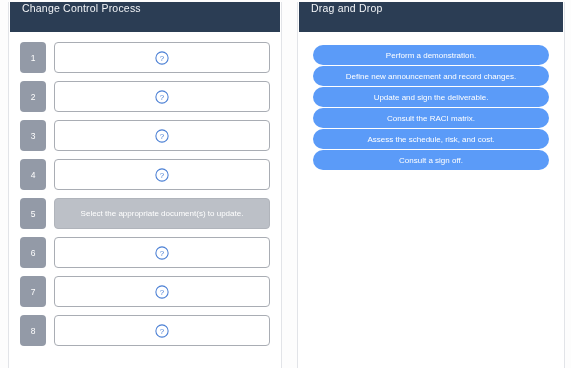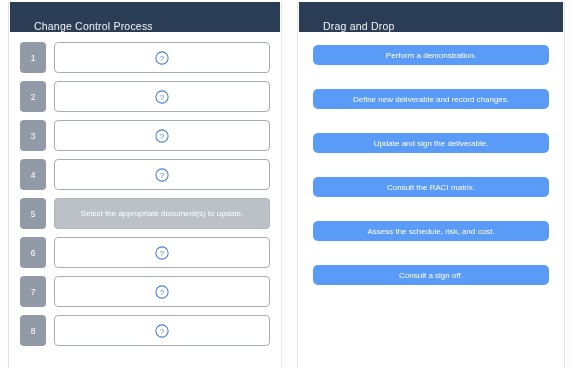--- a/index.html
+++ b/index.html
@@ -48,22 +48,22 @@
     border-top: none;
   }
 
   .card-header {
     background: #2b3d54;
     color: #f2f4f7;
     font-size: 10.5px;
     letter-spacing: .2px;
     height: 30px;
     display: flex;
-    align-items: flex-end;
-    padding: 0 24px;
+    align-items: flex-start;
+    padding: 0 12px;
     box-sizing: border-box;
     margin: 0 1px;
   }
 
   .card-body {
     padding: 10px 11px 0 11px;
     box-sizing: border-box;
   }
 
   
@@ -109,28 +109,28 @@
   .q-icon {
     width: 14px;
     height: 14px;
     display: block;
   }
 
   
   .drag-item {
     background: #5b9bf8;
     color: #ffffff;
-    border-radius: 5px;
+    border-radius: 13px;
     height: 20px;
     display: flex;
     align-items: center;
     justify-content: center;
     font-size: 8px;
     text-align: center;
-    margin-bottom: 24px;
+    margin-bottom: 1px;
     padding: 0 8px;
     box-sizing: border-box;
   }
   .right-body {
     padding: 13px 15px 0 15px;
   }
 </style>
 </head>
 <body>
 
@@ -210,21 +210,21 @@
         </div>
       </div>
   </div>
 
   <div class="card card-right">
     <div class="card-header">
       <span>Drag and Drop</span>
     </div>
     <div class="card-body right-body" id="right-items">
         <div class="drag-item">Perform a demonstration.</div>
-        <div class="drag-item">Define new deliverable and record changes.</div>
+        <div class="drag-item">Define new announcement and record changes.</div>
         <div class="drag-item">Update and sign the deliverable.</div>
         <div class="drag-item">Consult the RACI matrix.</div>
         <div class="drag-item">Assess the schedule, risk, and cost.</div>
         <div class="drag-item">Consult a sign off.</div>
       </div>
   </div>
 
 </div>
 
 </body></html>

